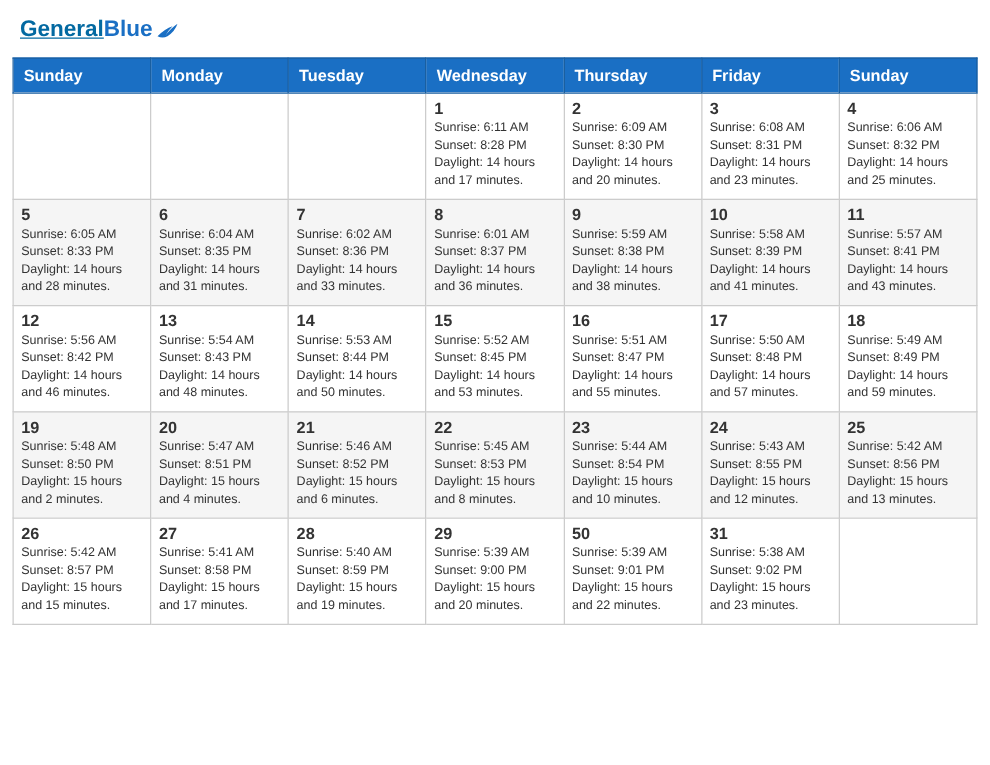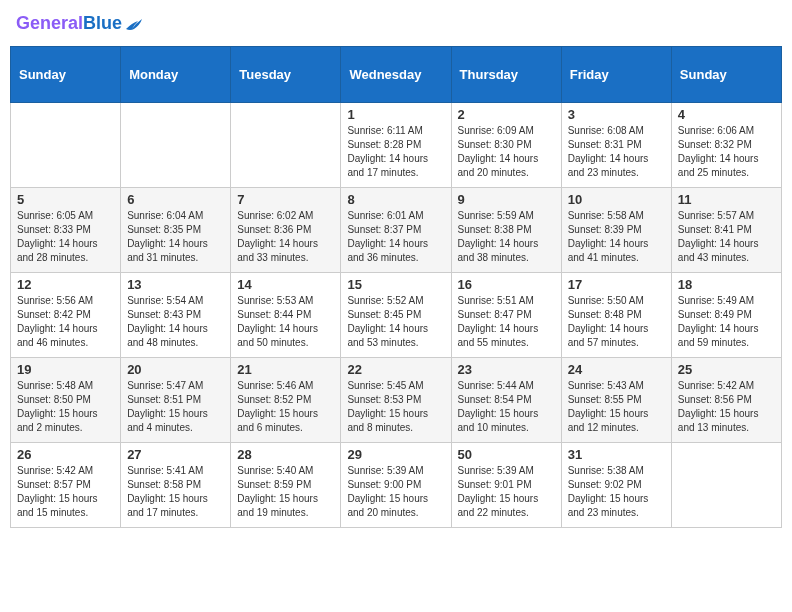--- a/index.html
+++ b/index.html
@@ -23,21 +23,21 @@
       align-items: flex-start;
     }
     .logo-text {
       display: flex;
       align-items: center;
       font-size: 18px;
       font-weight: bold;
       color: #333;
       line-height: 1.1;
     }
-    .logo-general { color: #8b5cf6; }
+    .logo-general { color: #0369a1; text-decoration: underline; }
     .logo-blue { color: #1a6fc4; }
     .logo-bird {
       width: 20px;
       height: 18px;
       margin-left: 2px;
     }
     .title-block {
       text-align: right;
     }
     .month-year {
@@ -51,21 +51,21 @@
     }
     .calendar-table {
       width: 100%;
       border-collapse: collapse;
       border: 1px solid #ccc;
     }
     .calendar-table th {
       background-color: #1a6fc4;
       color: #fff;
       text-align: left;
-      padding: 20px 8px;
+      padding: 6px 8px;
       font-size: 13px;
       border: 1px solid #1a5fa0;
     }
     .calendar-table td {
       border: 1px solid #ccc;
       vertical-align: top;
       padding: 4px 6px;
       width: calc(100% / 7);
       min-height: 80px;
       height: 85px;

